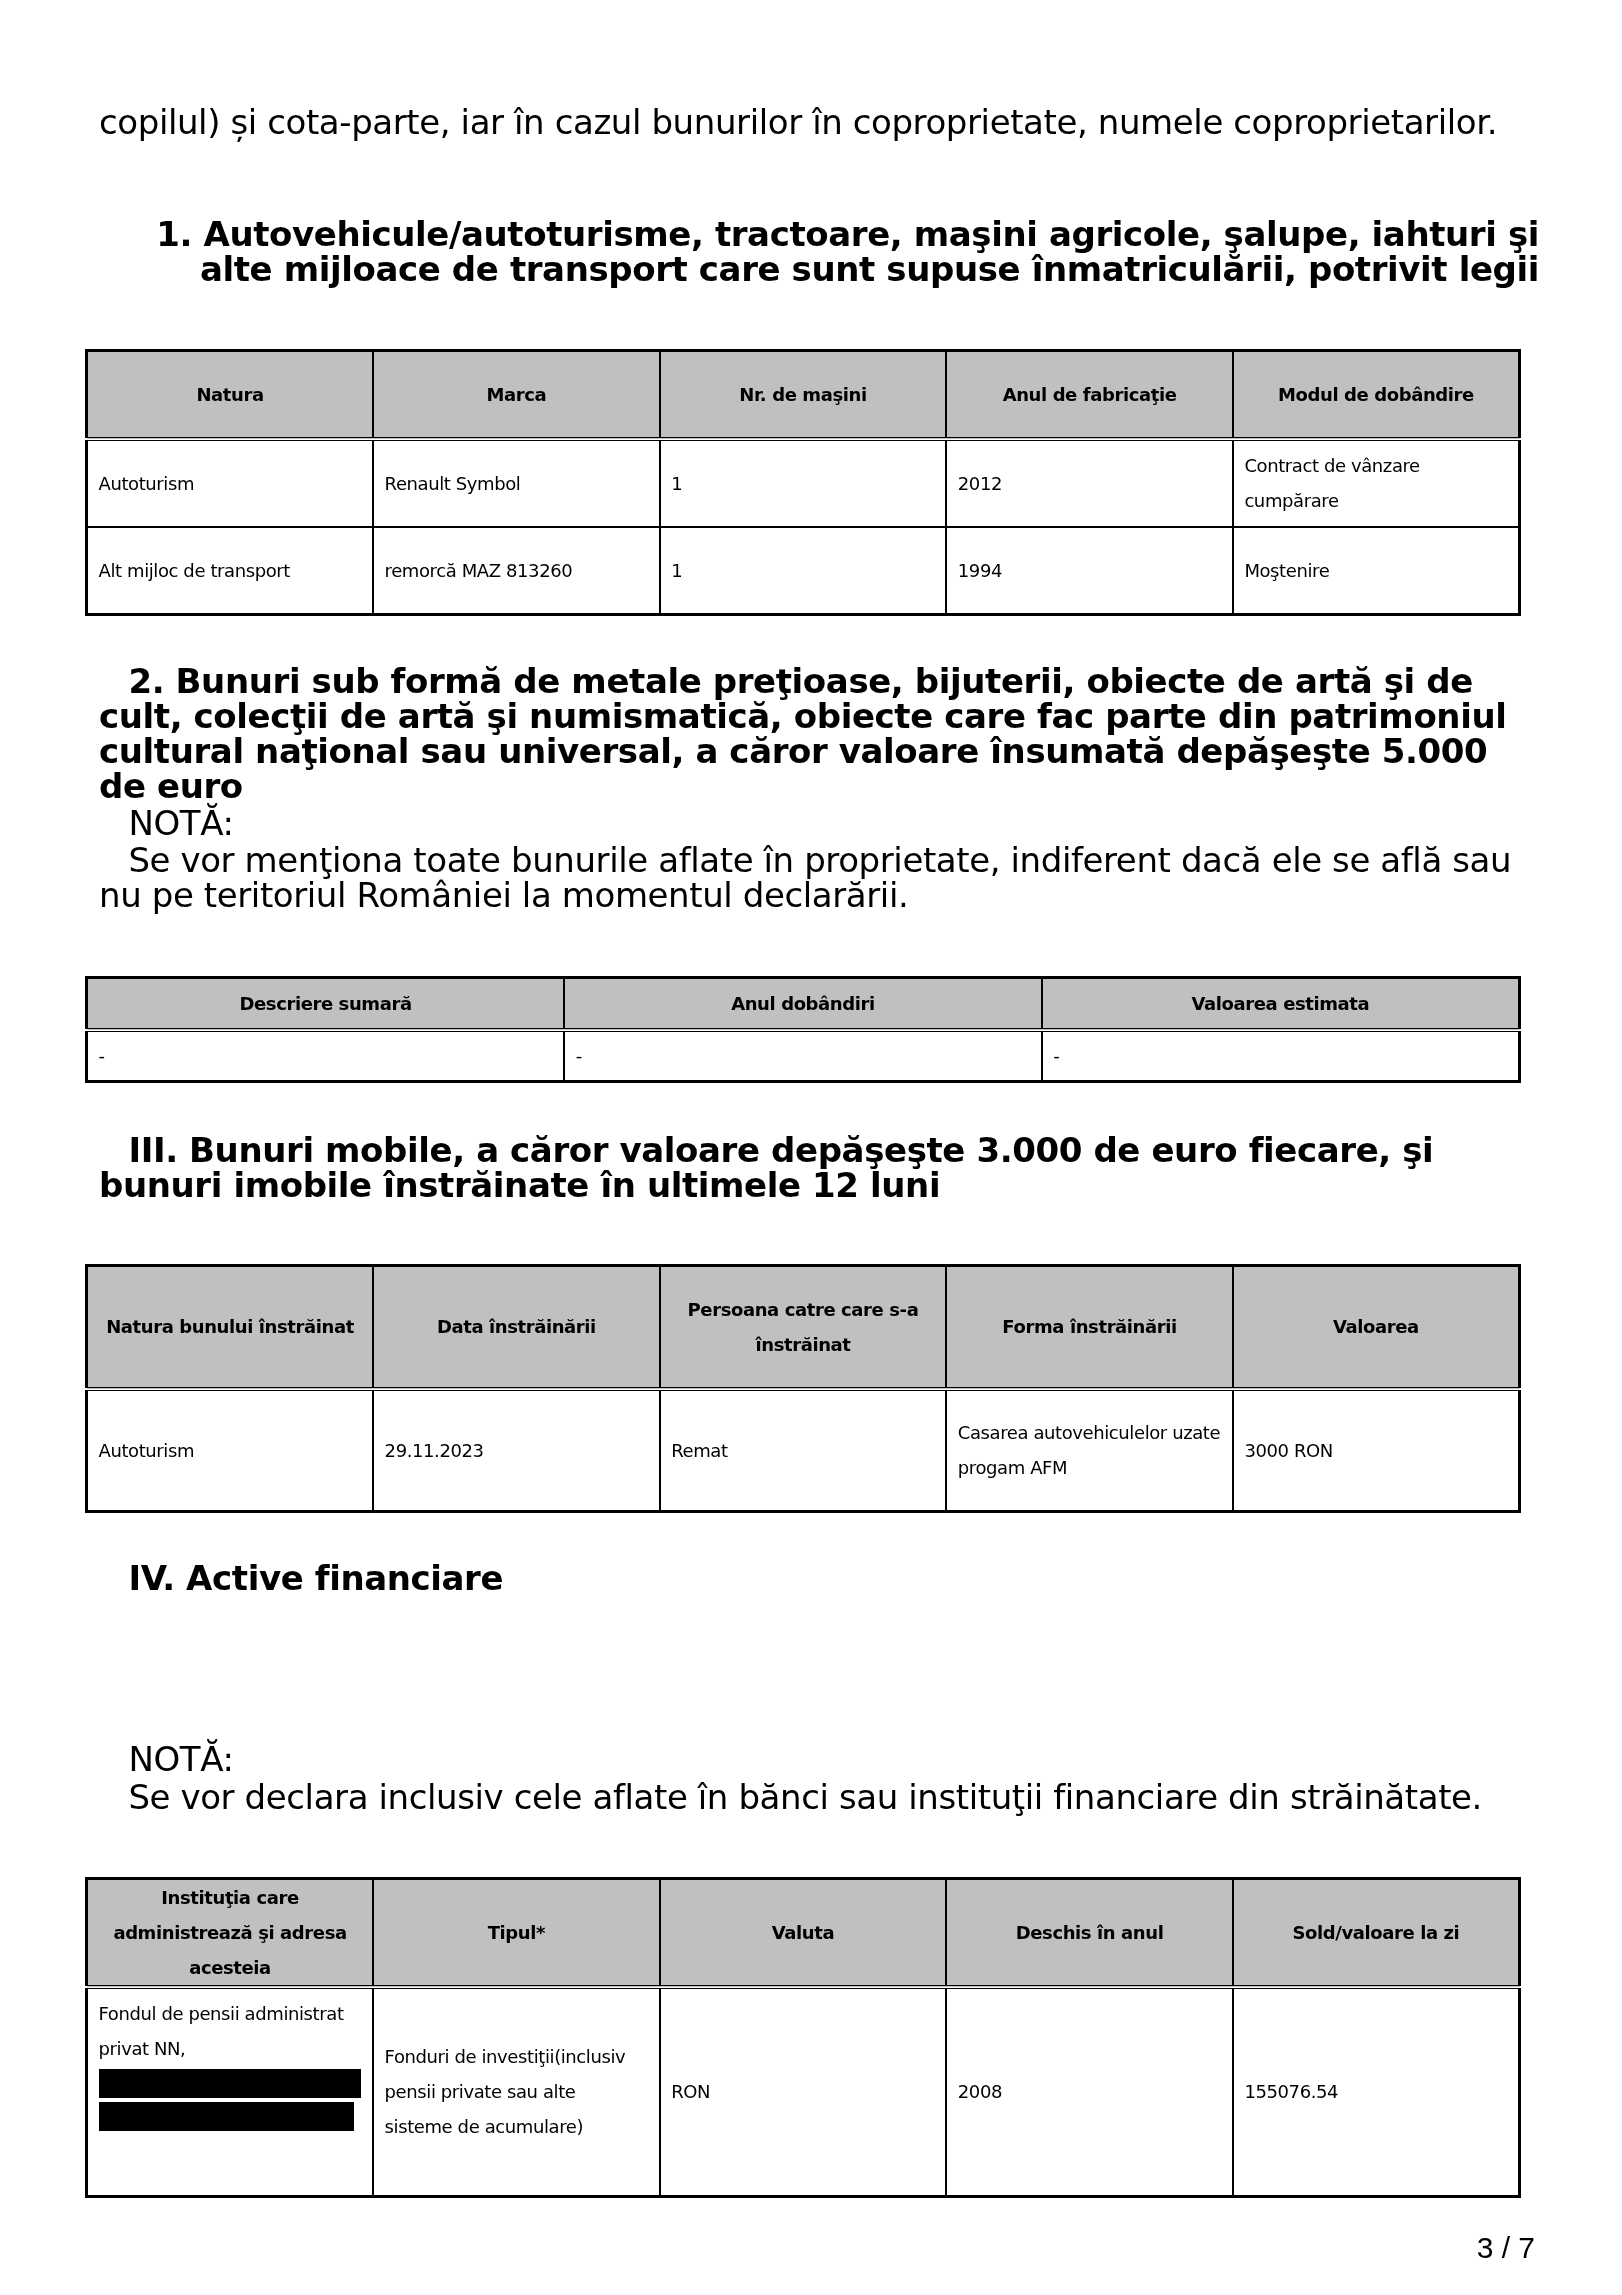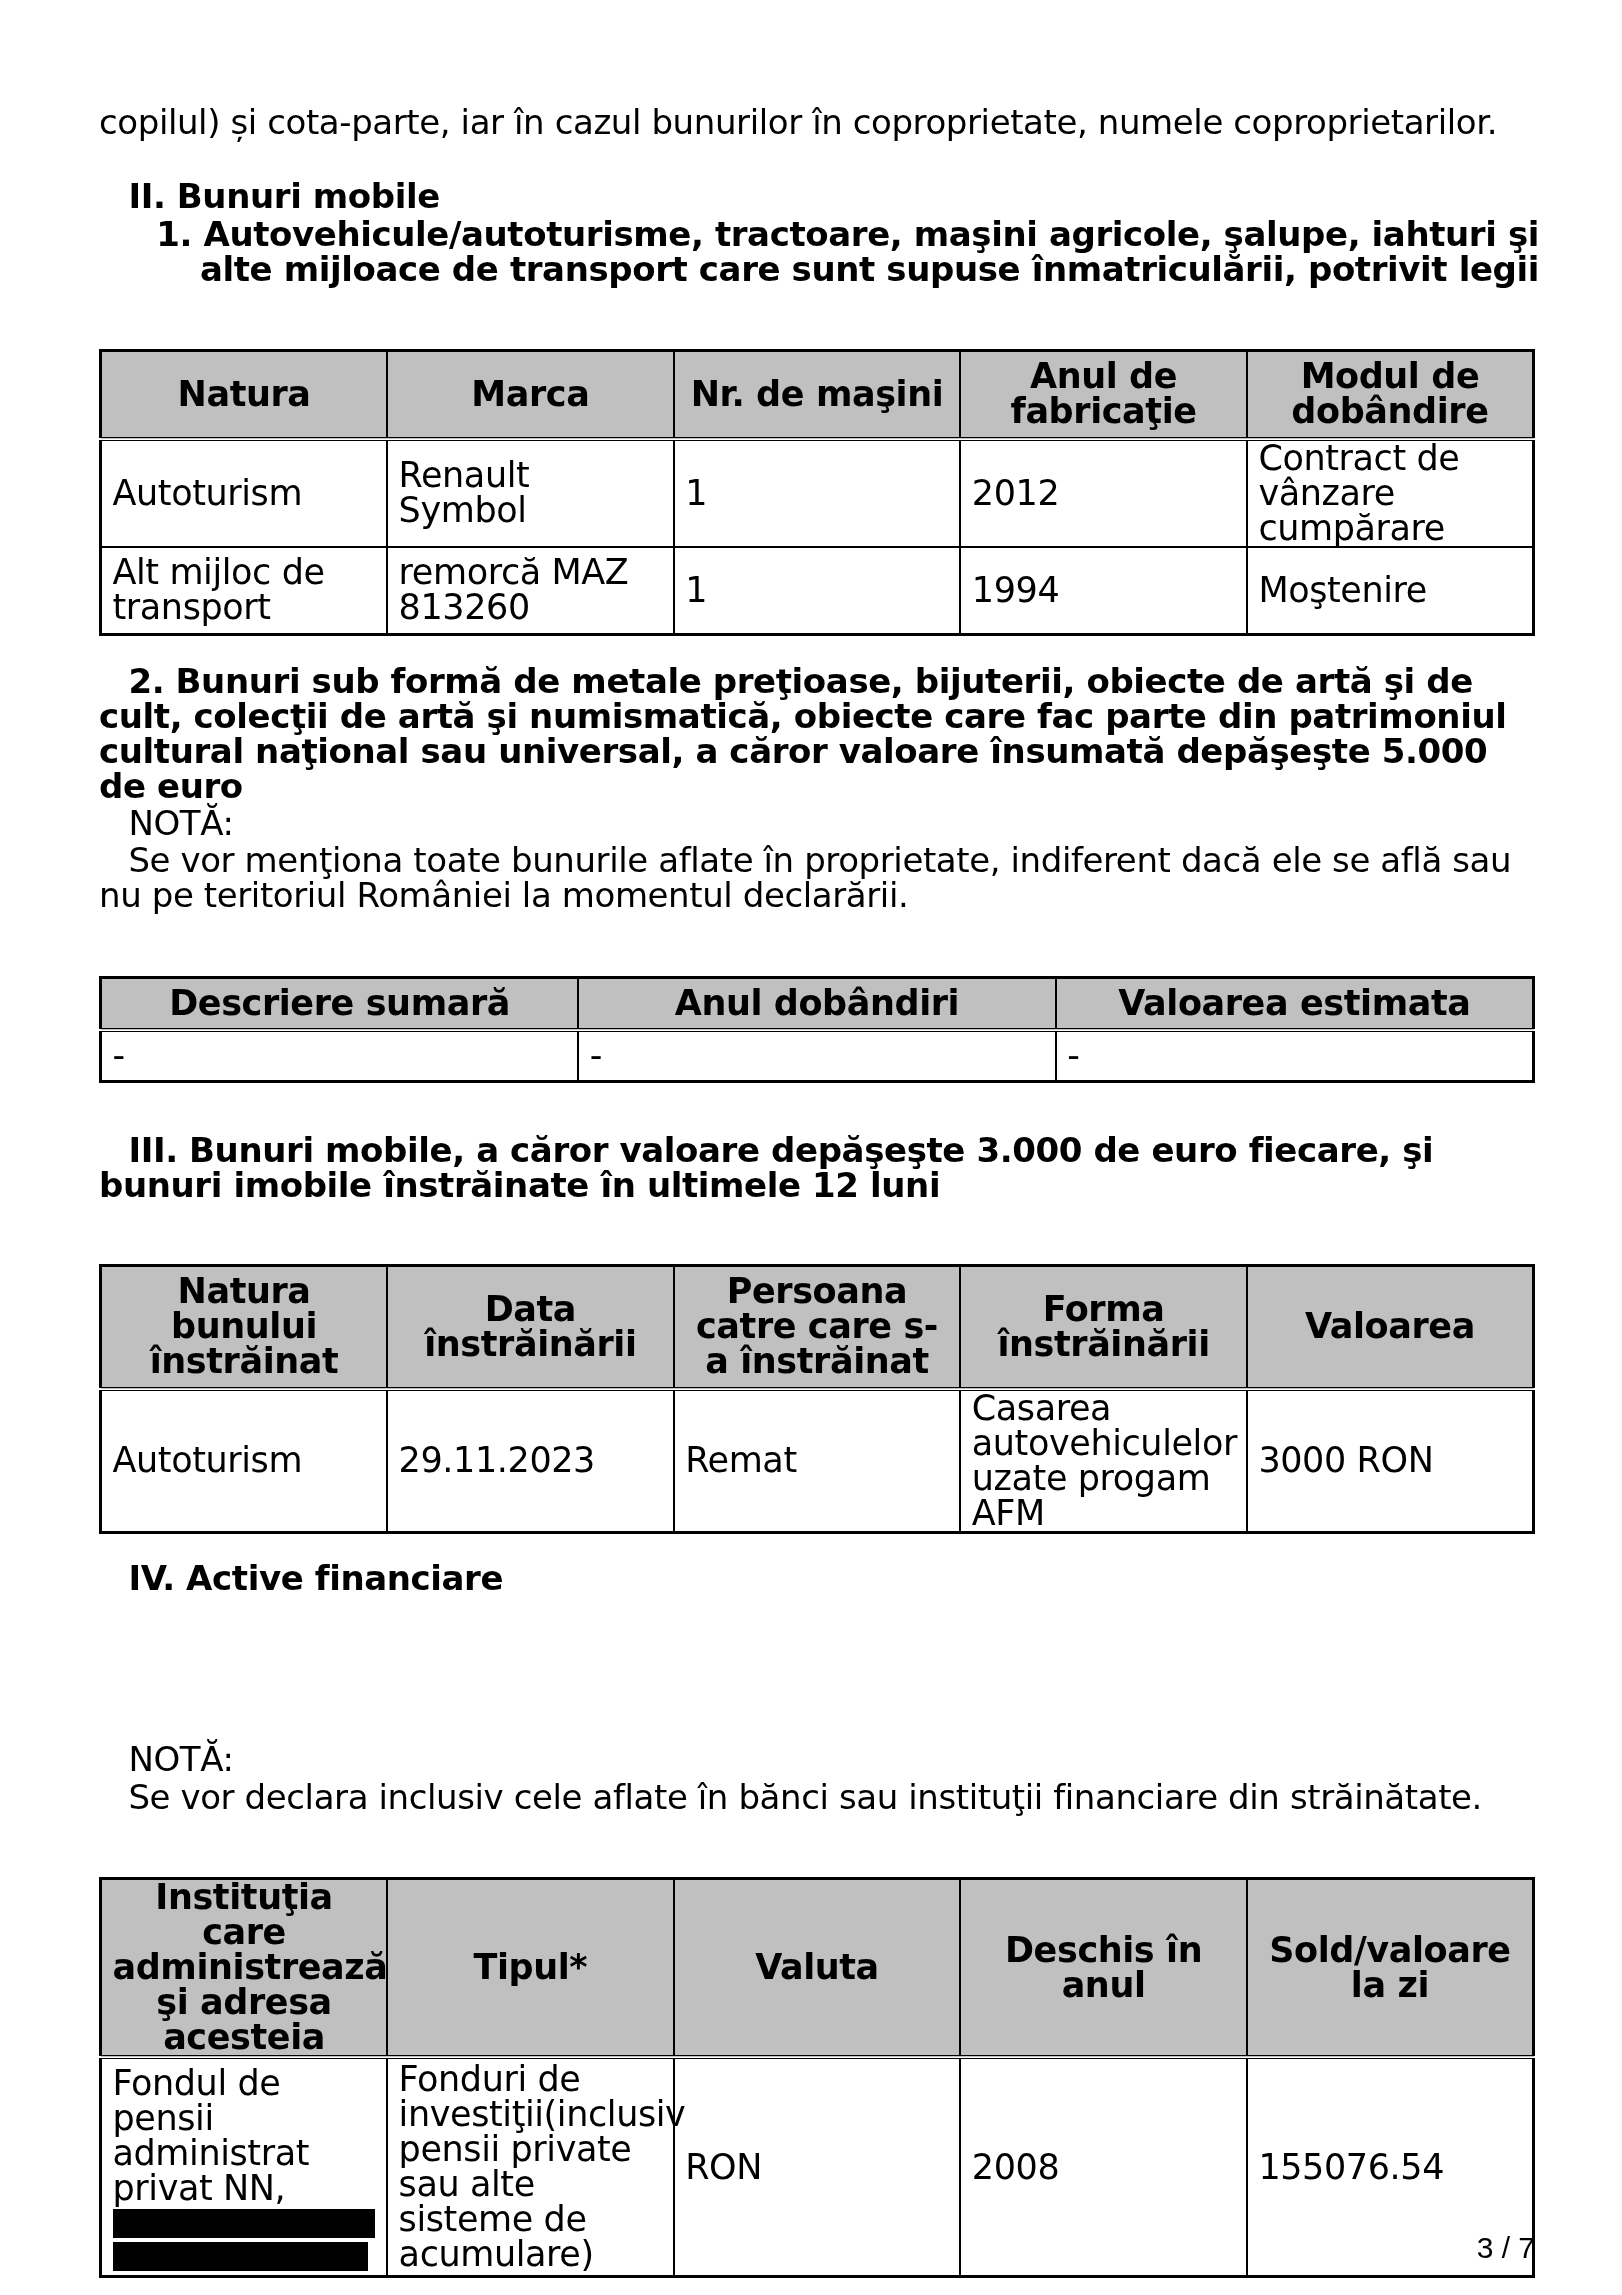--- a/index.html
+++ b/index.html
@@ -9,24 +9,24 @@
     color: #000000;
   }
   .page { position: absolute; left: 0; top: 0; width: 1622px; height: 2295px; }
   .txt {
     position: absolute; left: 99px; width: 1440px;
     font-size: 34px; line-height: 35px; letter-spacing: -0.4px;
   }
   .b { font-weight: bold; }
   .ind { text-indent: 29.4px; }
   table.t {
-    position: absolute; left: 99px; width: 1436px;
+    position: absolute; left: 85px; width: 1436px;
     border-collapse: collapse; table-layout: fixed;
     border: 3.9px solid #000;
-    font-size: 35px; line-height: 35px; letter-spacing: -0.4px;
+    font-size: 18px; line-height: 35px; letter-spacing: -0.4px;
   }
   table.t th, table.t td {
     border: 2.6px solid #000;
     padding: 0 10.5px;
     vertical-align: middle;
   }
   table.t th {
     background: #c0c0c0; font-weight: bold; text-align: center;
     border-bottom: 4.6px double #000;
   }
@@ -39,21 +39,20 @@
     font-size: 30px; font-family: "Liberation Sans", sans-serif;
   }
 </style>
 </head>
 <body>
 
 <div class="page">
 
   <div class="txt" style="top:105px;">copilul) și cota-parte, iar în cazul bunurilor în coproprietate, numele coproprietarilor.</div>
 
-  <div class="txt b ind" style="top:179px;">II. Bunuri mobile</div>
   <div class="txt b ind" style="top:217px;text-align:right;">1. Autovehicule/autoturisme, tractoare, maşini agricole, şalupe, iahturi şi alte mijloace de transport care sunt supuse înmatriculării, potrivit legii</div>
 
   <table class="t" style="top:349px;">
     <colgroup>
         <col>
         <col>
         <col>
         <col>
         <col>
       </colgroup>

